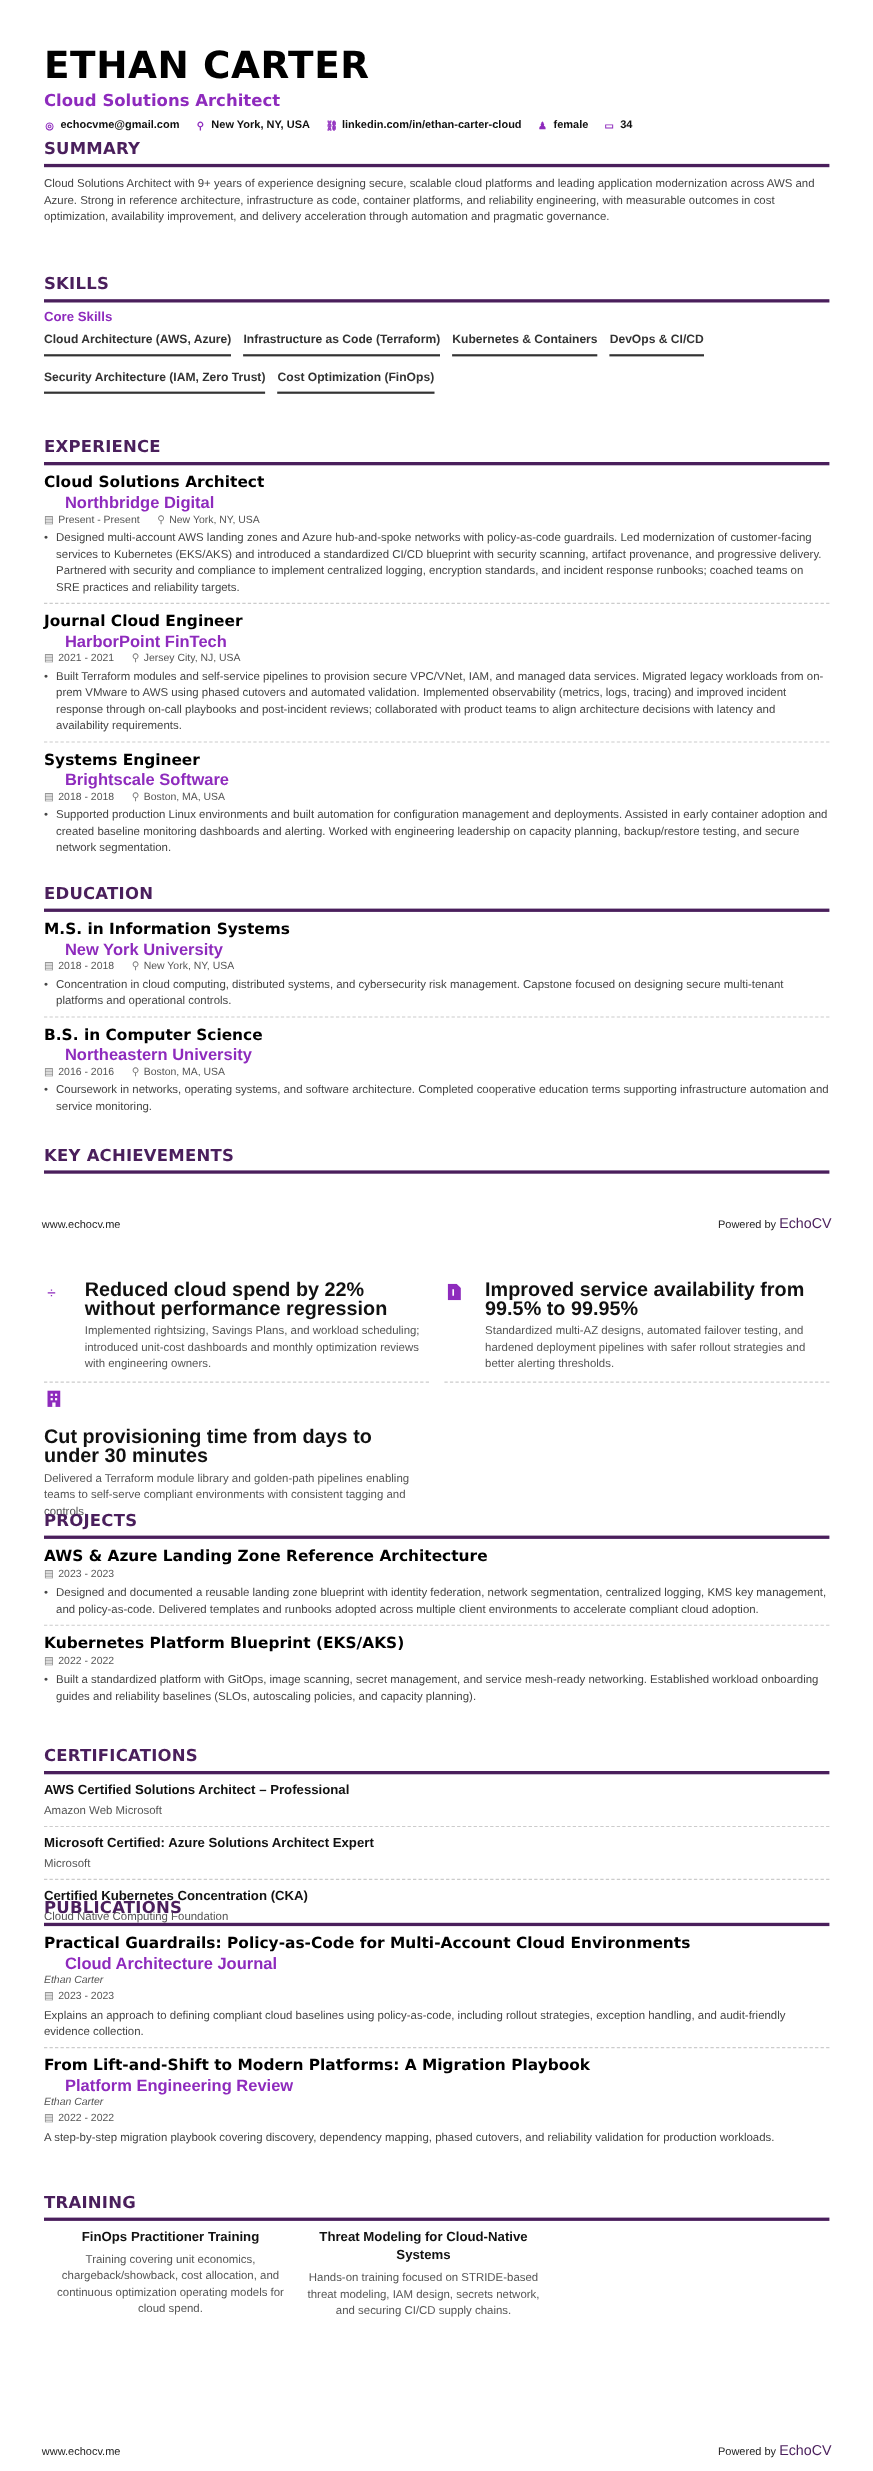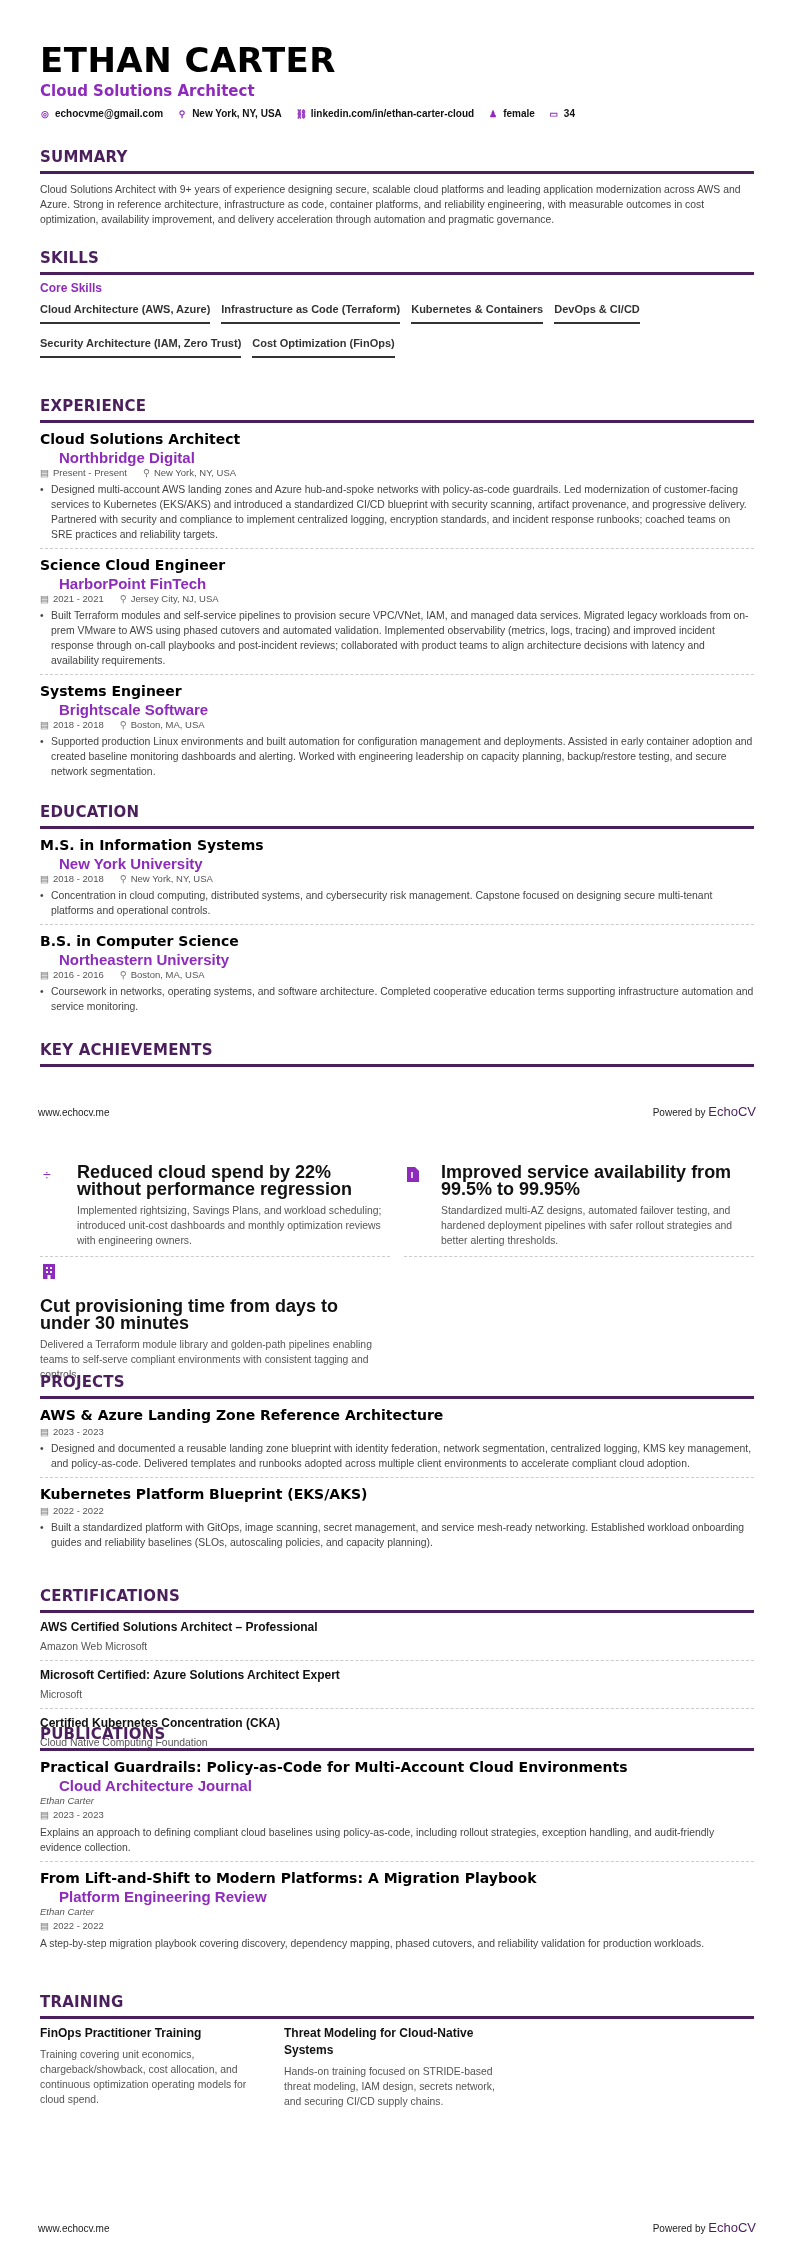--- a/index.html
+++ b/index.html
@@ -32,21 +32,21 @@
   .ach .aic { width: 37px; flex: 0 0 37px; color: #8e2bbd; font-size: 14px; padding-top: 3px; padding-left: 3px; }
   .ach-t { font-weight: bold; font-size: 18px; color: #111; line-height: 17px; }
   .ach-d { font-size: 10.4px; line-height: 15px; color: #555; margin-top: 5px; }
   .cert-grid { display: grid; grid-template-columns: 1fr; column-gap: 14px; }
   .cert { padding: 6px 0 6px; border-bottom: 1px dashed #ccc; }
   .cert.nob { border-bottom: none; }
   .cert-t { font-weight: bold; font-size: 12px; color: #111; line-height: 17px; }
   .cert-i { font-size: 10.4px; color: #555; margin-top: 4px; line-height: 14px; }
   .author { font-style: italic; font-size: 9.5px; color: #555; line-height: 14px; }
   .pub-d { font-size: 10.4px; line-height: 15px; color: #444; margin-top: 3px; }
-  .train-grid { display: grid; grid-template-columns: 230px 230px; column-gap: 14px; margin-top: 6px; }
+  .train-grid { display: grid; grid-template-columns: 230px 230px; column-gap: 0; margin-top: 6px; text-align: center; }
   .train-t { font-weight: bold; font-size: 12px; color: #111; line-height: 17px; }
   .train-d { font-size: 10.4px; line-height: 15px; color: #555; margin-top: 5px; }
 </style>
 </head>
 <body>
 
 <div class="page" style="top:40px;">
   <div class="name">ETHAN CARTER</div>
   <div class="title">Cloud Solutions Architect</div>
   <div class="contacts">
@@ -66,21 +66,21 @@
         <span class="ic">♟</span>
         <span>female</span>
       </span>
     <span class="contact">
         <span class="ic">▭</span>
         <span>34</span>
       </span>
   </div>
 </div>
 
-<div class="page" style="top:147px;">
+<div class="page" style="top:125px;">
   <div class="sec-h">SUMMARY</div>
   <div class="sec-rule"></div>
   <div class="para">Cloud Solutions Architect with 9+ years of experience designing secure, scalable cloud platforms and leading application modernization across AWS and Azure. Strong in reference architecture, infrastructure as code, container platforms, and reliability engineering, with measurable outcomes in cost optimization, availability improvement, and delivery acceleration through automation and pragmatic governance.</div>
 </div>
 
 <div class="page" style="top:248px;">
   <div class="sec-h">SKILLS</div>
   <div class="sec-rule"></div>
   <div class="sub-h" style="margin-top:6px;">Core Skills</div>
   <div class="skills">
@@ -104,21 +104,21 @@
       <span><span class="i">▤</span><span>Present - Present</span></span>
       <span><span class="i">⚲</span><span>New York, NY, USA</span></span>
     </div>
     <div class="bullet">
         <span class="dot">•</span>
         <span>Designed multi-account AWS landing zones and Azure hub-and-spoke networks with policy-as-code guardrails. Led modernization of customer-facing services to Kubernetes (EKS/AKS) and introduced a standardized CI/CD blueprint with security scanning, artifact provenance, and progressive delivery. Partnered with security and compliance to implement centralized logging, encryption standards, and incident response runbooks; coached teams on SRE practices and reliability targets.</span>
       </div>
   </div>
 
   <div class="entry">
-    <div class="e-title">Science Cloud Engineer</div>
+    <div class="e-title">Journal Cloud Engineer</div>
     <div class="e-org">HarborPoint FinTech</div>
     <div class="meta">
       <span><span class="i">▤</span><span>2021 - 2021</span></span>
       <span><span class="i">⚲</span><span>Jersey City, NJ, USA</span></span>
     </div>
     <div class="bullet">
         <span class="dot">•</span>
         <span>Built Terraform modules and self-service pipelines to provision secure VPC/VNet, IAM, and managed data services. Migrated legacy workloads from on-prem VMware to AWS using phased cutovers and automated validation. Implemented observability (metrics, logs, tracing) and improved incident response through on-call playbooks and post-incident reviews; collaborated with product teams to align architecture decisions with latency and availability requirements.</span>
       </div>
   </div>

